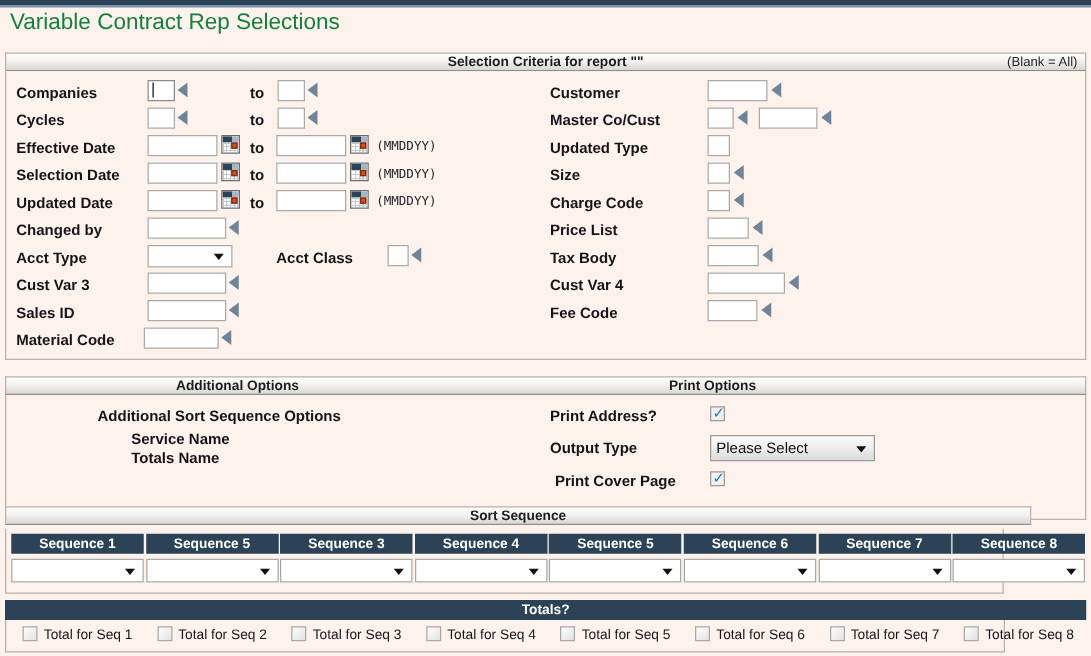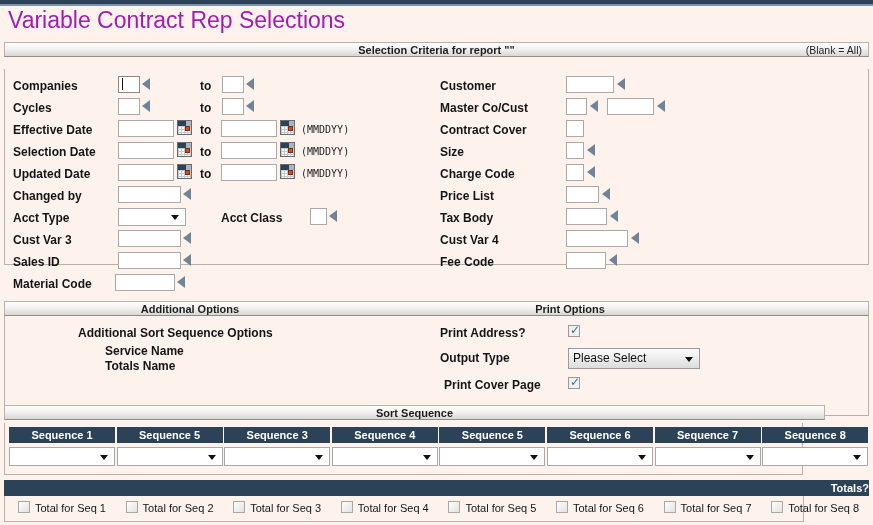--- a/index.html
+++ b/index.html
@@ -22,21 +22,21 @@
     background: #2c4257;
   }
   .topbar-line {
     position: absolute; left: 0; top: 4px; width: 873px; height: 2px;
     background: #7a93a8;
   }
 
   
   .page-title {
     position: absolute; left: 8px; top: 7px;
-    font-size: 23px; font-weight: 400; color: #a21caf;
+    font-size: 18px; font-weight: 400; color: #15803d;
     letter-spacing: 0px; white-space: nowrap;
   }
 
   
   .panel {
     position: absolute;
     background: #fdf3ec;
     border: 1px solid #b9b1ab;
     border-top: none;
   }
@@ -65,21 +65,21 @@
   }
 
   
   .dark-head {
     position: absolute;
     background: #2c4257;
     color: #ffffff;
   }
   .dark-head .dh-title {
     position: absolute; left: 0; right: 0; top: 0;
-    text-align: right;
+    text-align: center;
     font-size: 11px; font-weight: bold; line-height: 16px;
     color: #ffffff;
   }
 
   
   .lbl {
     position: absolute;
     font-size: 12px; font-weight: bold; color: #151519;
     white-space: nowrap; line-height: 14px;
   }
@@ -225,21 +225,21 @@
 
   <div class="topbar-dark"></div>
   <div class="topbar-line"></div>
 
   <div class="page-title">Variable Contract Rep Selections</div>
 
   <div class="panel-head" style="left:4px; top:42px; width:865px;">
     <div class="ph-title">Selection Criteria for report ""</div>
     <div class="ph-right">(Blank = All)</div>
   </div>
-  <div class="panel" style="left:4px; top:57px; width:865px; height:196px;margin-top:12px;">
+  <div class="panel" style="left:4px; top:57px; width:865px; height:231px;">
 
     <div class="lbl" style="left:8px; top:10px;">Companies</div>
     <input class="inp focused" style="left: 113px; top: 7px; width: 22px;" value="">
     <div class="caret" style="left:117px; top:9px;"></div>
     <div class="lookup" style="left:137px; top:9px;"></div>
     <div class="to-word" style="left:195px; top:10px;">to</div>
     <input class="inp" style="left: 217px; top: 7px; width: 22px;" value="">
     <div class="lookup" style="left:241px; top:9px;"></div>
 
     <div class="lbl" style="left:8px; top:32px;">Cycles</div>
@@ -325,21 +325,21 @@
     <div class="lbl" style="left:435px; top:10px;">Customer</div>
     <input class="inp" style="left: 561px; top: 7px; width: 48px;" value="">
     <div class="lookup" style="left:612px; top:9px;"></div>
 
     <div class="lbl" style="left:435px; top:32px;">Master Co/Cust</div>
     <input class="inp" style="left: 561px; top: 29px; width: 21px;" value="">
     <div class="lookup" style="left:585px; top:31px;"></div>
     <input class="inp" style="left: 602px; top: 29px; width: 47px;" value="">
     <div class="lookup" style="left:652px; top:31px;"></div>
 
-    <div class="lbl" style="left:435px; top:54px;">Contract Cover</div>
+    <div class="lbl" style="left:435px; top:54px;">Updated Type</div>
     <input class="inp" style="left: 561px; top: 51px; width: 18px;" value="">
 
     <div class="lbl" style="left:435px; top:76px;">Size</div>
     <input class="inp" style="left: 561px; top: 73px; width: 18px;" value="">
     <div class="lookup" style="left:582px; top:75px;"></div>
 
     <div class="lbl" style="left:435px; top:98px;">Charge Code</div>
     <input class="inp" style="left: 561px; top: 95px; width: 18px;" value="">
     <div class="lookup" style="left:582px; top:97px;"></div>
 

